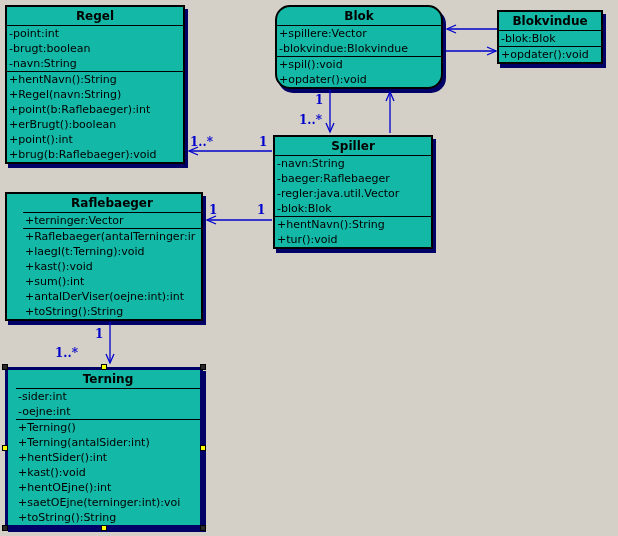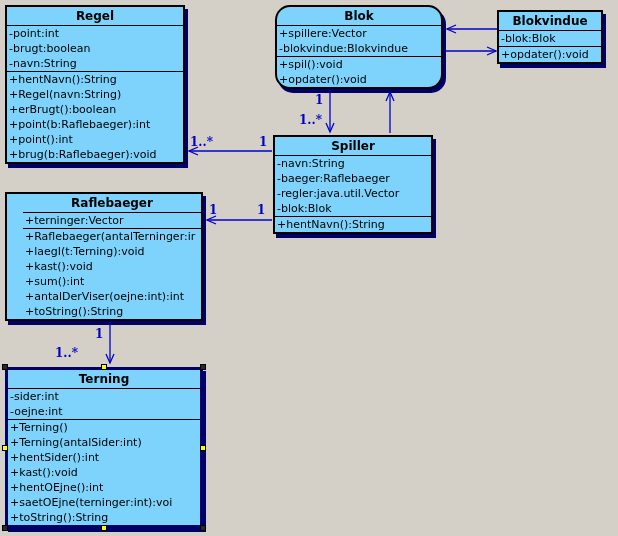--- a/index.html
+++ b/index.html
@@ -1,24 +1,24 @@
 <!DOCTYPE html>
 <html><head>
 <meta charset="utf-8">
 <style>
   html,body { margin:0; padding:0; background:#d4d0c8; }
   #canvas {
     position:relative; width:618px; height:536px; overflow:hidden;
     background:#d4d0c8; font-family:"DejaVu Sans", sans-serif;
   }
   .uml-class {
-    position:absolute; background:#7dd3fc; border:2px solid #000000;
+    position:absolute; background:#14b8a6; border:2px solid #000000;
     box-shadow:3px 4px 0 #000066; box-sizing:border-box; z-index:1;
   }
-  .uml-class.selected { border:3px solid #000066; }
+  .uml-class.selected { border:3px solid #000066;padding-left:8px; }
   .class-title {
     font-weight:bold; font-size:12px; text-align:center;
     height:18px; line-height:18px; border-bottom:1px solid #000;
     white-space:nowrap; overflow:hidden;
   }
   .compartment { border-bottom:1px solid #000; }
   .compartment:last-child { border-bottom:none; }
   .member {
     font-size:11px; line-height:15px; height:15px; padding:0 2px;
     white-space:nowrap; overflow:hidden; color:#000;
@@ -83,22 +83,22 @@
 <div class="uml-class" style="left: 5px; top: 5px; width: 180px;">
       <div class="class-title">Regel</div>
       <div class="compartment">
         <div class="member">-point:int</div>
         <div class="member">-brugt:boolean</div>
         <div class="member">-navn:String</div>
       </div>
       <div class="compartment">
         <div class="member">+hentNavn():String</div>
         <div class="member">+Regel(navn:String)</div>
+        <div class="member">+point(b:Raflebaeger):int</div>
         <div class="member">+erBrugt():boolean</div>
-        <div class="member">+point(b:Raflebaeger):int</div>
         <div class="member">+point():int</div>
         <div class="member">+brug(b:Raflebaeger):void</div>
       </div>
     </div>
     <div class="uml-class" style="left: 275px; top: 5px; width: 168px; border-radius: 15px;">
       <div class="class-title">Blok</div>
       <div class="compartment">
         <div class="member">+spillere:Vector</div>
         <div class="member">-blokvindue:Blokvindue</div>
       </div>
@@ -119,20 +119,21 @@
     <div class="uml-class" style="left: 273px; top: 135px; width: 160px;">
       <div class="class-title">Spiller</div>
       <div class="compartment">
         <div class="member">-navn:String</div>
         <div class="member">-baeger:Raflebaeger</div>
         <div class="member">-regler:java.util.Vector</div>
         <div class="member">-blok:Blok</div>
       </div>
       <div class="compartment">
         <div class="member">+hentNavn():String</div>
+        <div class="member">+tur():void</div>
       </div>
     </div>
     <div class="uml-class" style="left: 5px; top: 192px; width: 198px; padding-left: 16px;">
       <div class="class-title">Raflebaeger</div>
       <div class="compartment">
         <div class="member">+terninger:Vector</div>
       </div>
       <div class="compartment">
         <div class="member">+Raflebaeger(antalTerninger:ir</div>
         <div class="member">+laegI(t:Terning):void</div>

